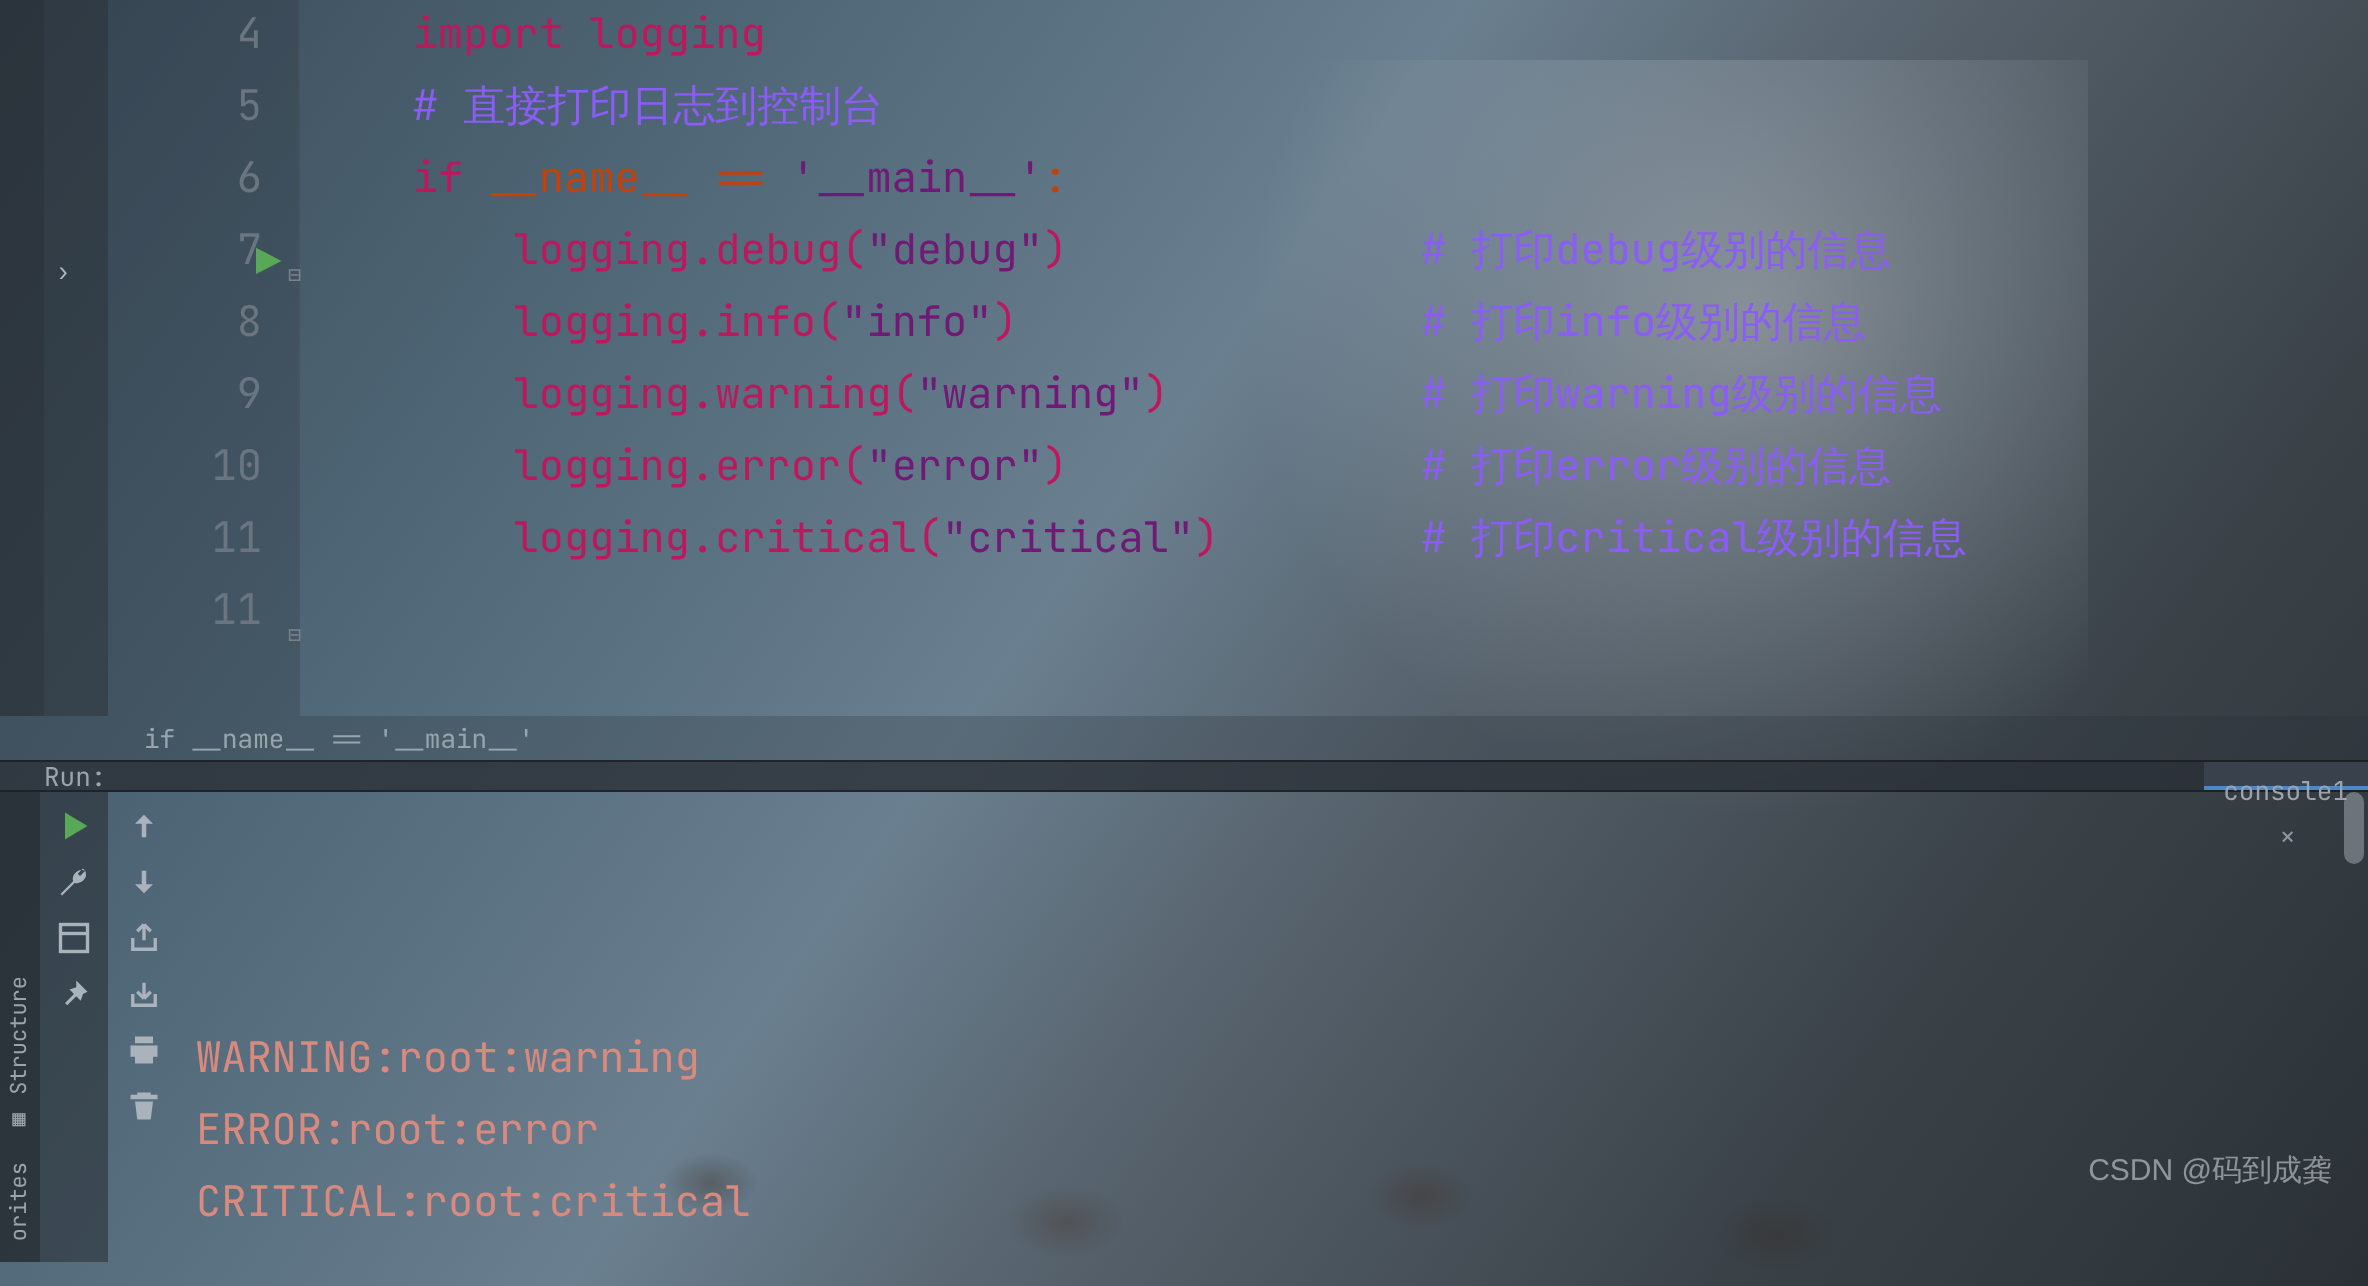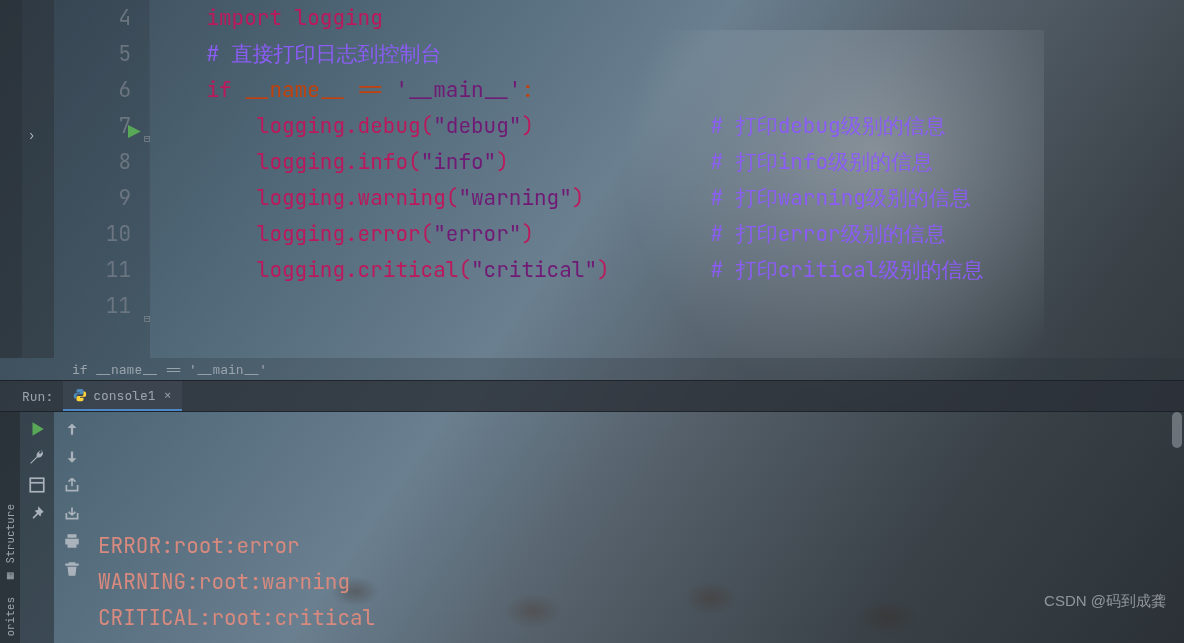--- a/index.html
+++ b/index.html
@@ -49,28 +49,29 @@
   .op   { color:#c2410c; }
   .str  { color:#701a75; }
   .cmt  { color:#8b5cf6; }
   .breadcrumb {
     height:22px; font-size:13px; color:#9aa4ad; padding-left:72px;
     background: rgba(40,46,54,.25); display:flex; align-items:center;
   }
 
   
   .run-hdr {
-    height:32px; background: rgba(42,48,55,.8); display:flex; align-items:center;
+    height:16px; background: rgba(42,48,55,.8); display:flex; align-items:center;
     font-size:13px; color:#9aa4ad; border-top:1px solid rgba(20,22,25,.6);
     border-bottom:1px solid rgba(20,22,25,.6);
+    justify-content:space-between;
   }
   .run-hdr .lbl { padding:0 10px 0 22px; }
   .tab {
     display:flex; align-items:center; gap:6px; padding:0 10px; height:100%;
-    background: rgba(62,72,84,.7); border-bottom:2px solid #4a88c7;
+    background: rgba(62,72,84,.7); border-bottom:2px solid #4a88c7;flex-direction:column;
   }
   .tab .py-icon { width:14px; height:14px; }
   .tab .close { color:#8f98a0; font-size:14px; margin-left:2px;}
   .run-body { display:flex; height: calc(643px - 358px - 22px - 28px); }
   .vtabs {
     width:20px; background: rgba(32,36,40,.75); display:flex; flex-direction:column-reverse;
     align-items:center; justify-content:flex-start; gap:14px; padding:10px 0;
     font-size:11px; color:#9aa4ad;
   }
   .vtab { writing-mode: vertical-rl; transform: rotate(180deg); cursor:pointer;}
@@ -183,17 +184,17 @@
       <svg class="ricon" viewBox="0 0 16 16">
           <path fill="currentColor" d="M4 2h8v3H4zM2 6h12v5h-2v3H4v-3H2zM5 10h6v3H5z"></path>
         </svg>
       <svg class="ricon" viewBox="0 0 16 16">
           <path fill="currentColor" d="M5 3V2h6v1h3v2H2V3h3zm-1 3h8l-1 8H5z"></path>
         </svg>
     </div>
 
     <div class="console" id="console">
       <div class="scroll-thumb"></div>
-    <div class="err">ERROR:root:error</div><div class="err">WARNING:root:warning</div><div class="err">CRITICAL:root:critical</div></div>
+    <div class="err">WARNING:root:warning</div><div class="err">ERROR:root:error</div><div class="err">CRITICAL:root:critical</div></div>
   </div>
 
   <div class="watermark">CSDN @码到成龚</div>
 </div>
 
 </body></html>

